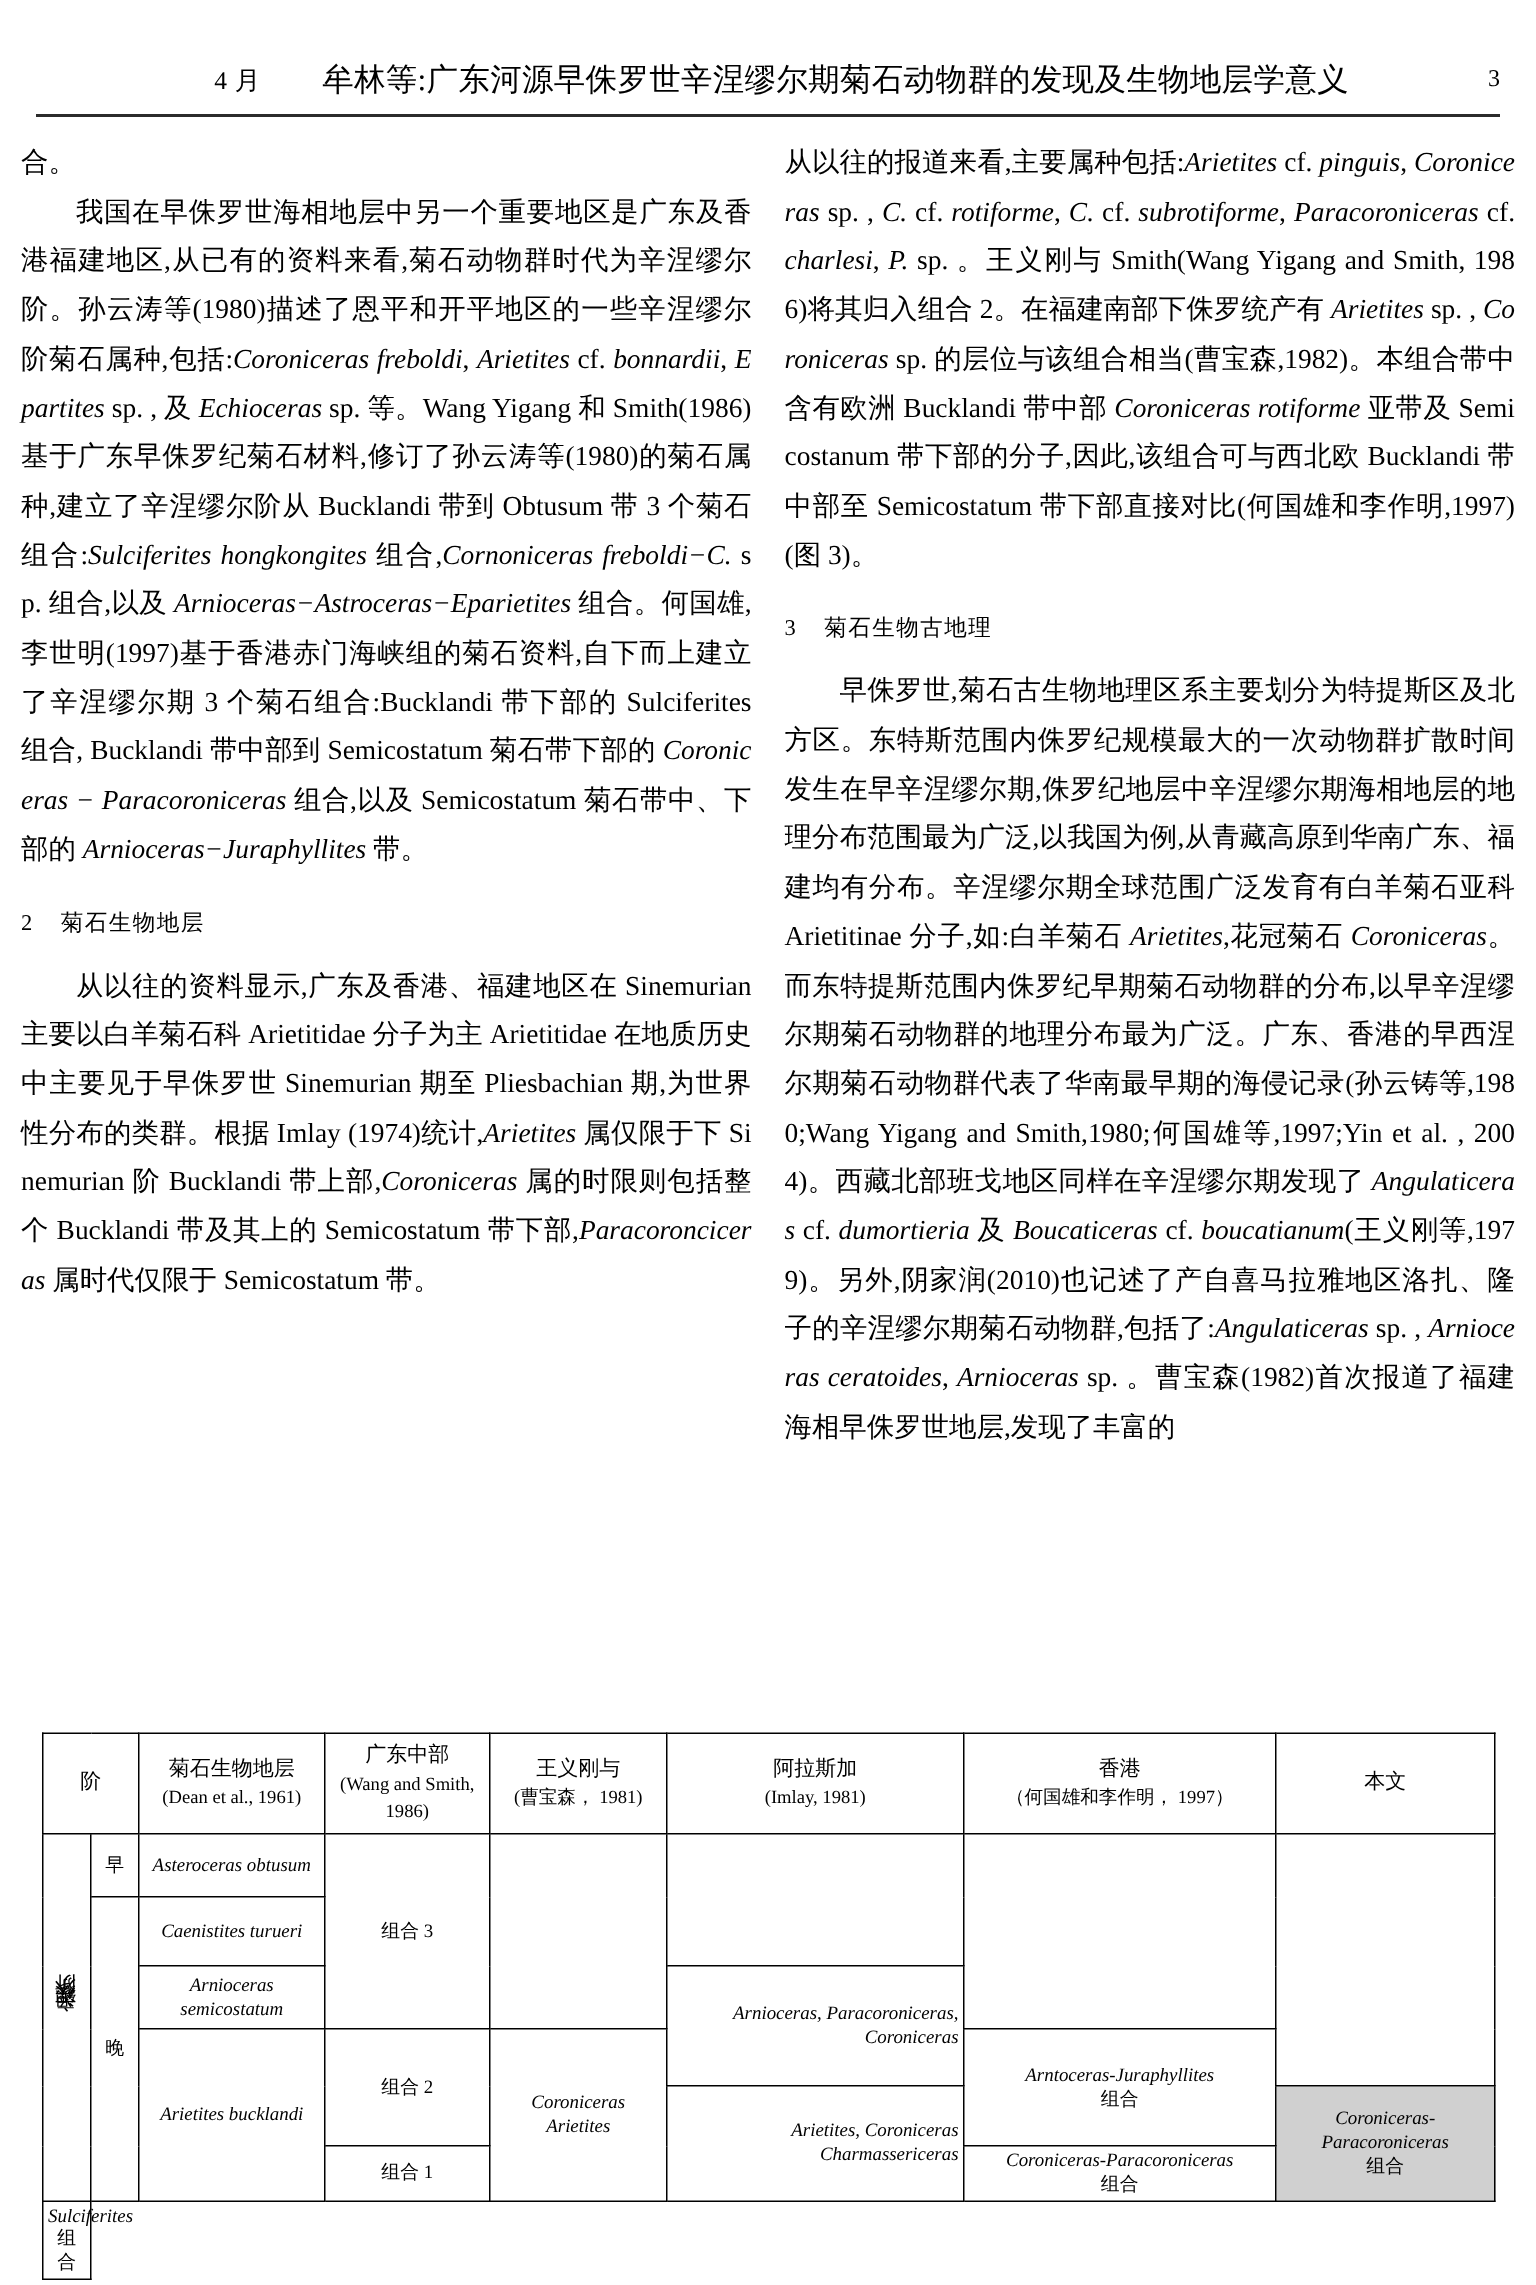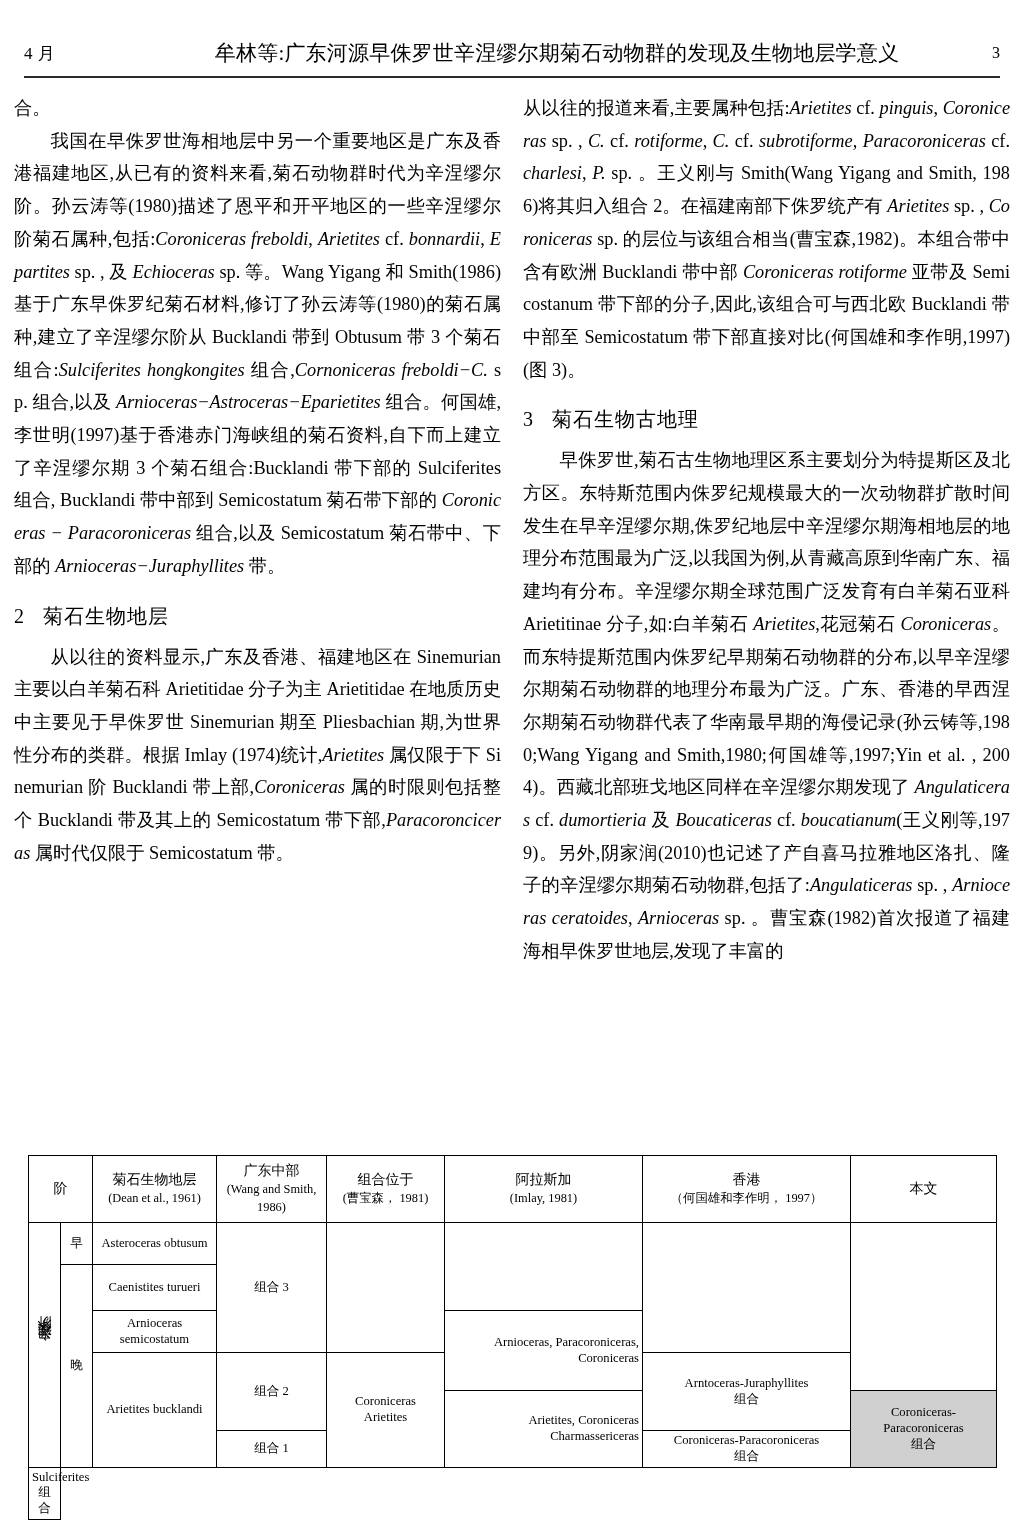--- a/index.html
+++ b/index.html
@@ -20,21 +20,21 @@
   .runhead {
     position: absolute;
     left: 24px;
     top: 36px;
     width: 976px;
     height: 34px;
     display: flex;
     align-items: center;
     font-size: 17px;
   }
-  .runhead .rh-left { width: 150px; letter-spacing: 0.5px; }
+  .runhead .rh-left { width: 150px; letter-spacing: 0.5px; text-align: right; }
   .runhead .rh-center {
     flex: 1;
     text-align: center;
     letter-spacing: 0.2px;
     font-size: 21px;
   }
   .runhead .rh-right { width: 60px; text-align: right; font-size: 16px;}
   .rule {
     position: absolute;
     left: 24px;
@@ -65,21 +65,21 @@
     word-break: break-all;
     hyphens: none;
   }
   p.indent { text-indent: 2em; }
   p.cont   { text-indent: 0; }
 
   i, .it { font-style: italic; }
 
   h2.sect {
     margin: 14px 0 6px 0;
-    font-size: 20px;
+    font-size: 15px;
     font-weight: normal;
     line-height: 38px;
     letter-spacing: 1px;
   }
   h2.sect .num { margin-right: 18px; }
 
   
   .figure {
     position: absolute;
     left: 28px;
@@ -112,21 +112,21 @@
     padding: 0;
   }
   .vert-label {
     writing-mode: vertical-rl;
     transform: rotate(180deg);
     letter-spacing: 3px;
     font-size: 14px;
     margin: 0 auto;
     white-space: nowrap;
   }
-  table.corr .sp { }
+  table.corr .sp { font-style: italic; }
 </style>
 </head>
 <body>
 
 <div class="runhead">
   <div class="rh-left">4 月</div>
   <div class="rh-center">牟林等:广东河源早侏罗世辛涅缪尔期菊石动物群的发现及生物地层学意义</div>
   <div class="rh-right">3</div>
 </div>
 <div class="rule"></div>
@@ -178,21 +178,21 @@
       </td>
       <td class="hdr">
         <span>菊石生物地层</span>
         <span class="sub">(Dean et al., 1961)</span>
       </td>
       <td class="hdr">
         <span>广东中部</span>
         <span class="sub">(Wang and Smith, 1986)</span>
       </td>
       <td class="hdr">
-        <span>组合位于</span>
+        <span>王义刚与</span>
         <span class="sub">(曹宝森， 1981)</span>
       </td>
       <td class="hdr">
         <span>阿拉斯加</span>
         <span class="sub">(Imlay, 1981)</span>
       </td>
       <td class="hdr">
         <span>香港</span>
         <span class="sub">（何国雄和李作明， 1997）</span>
       </td>

